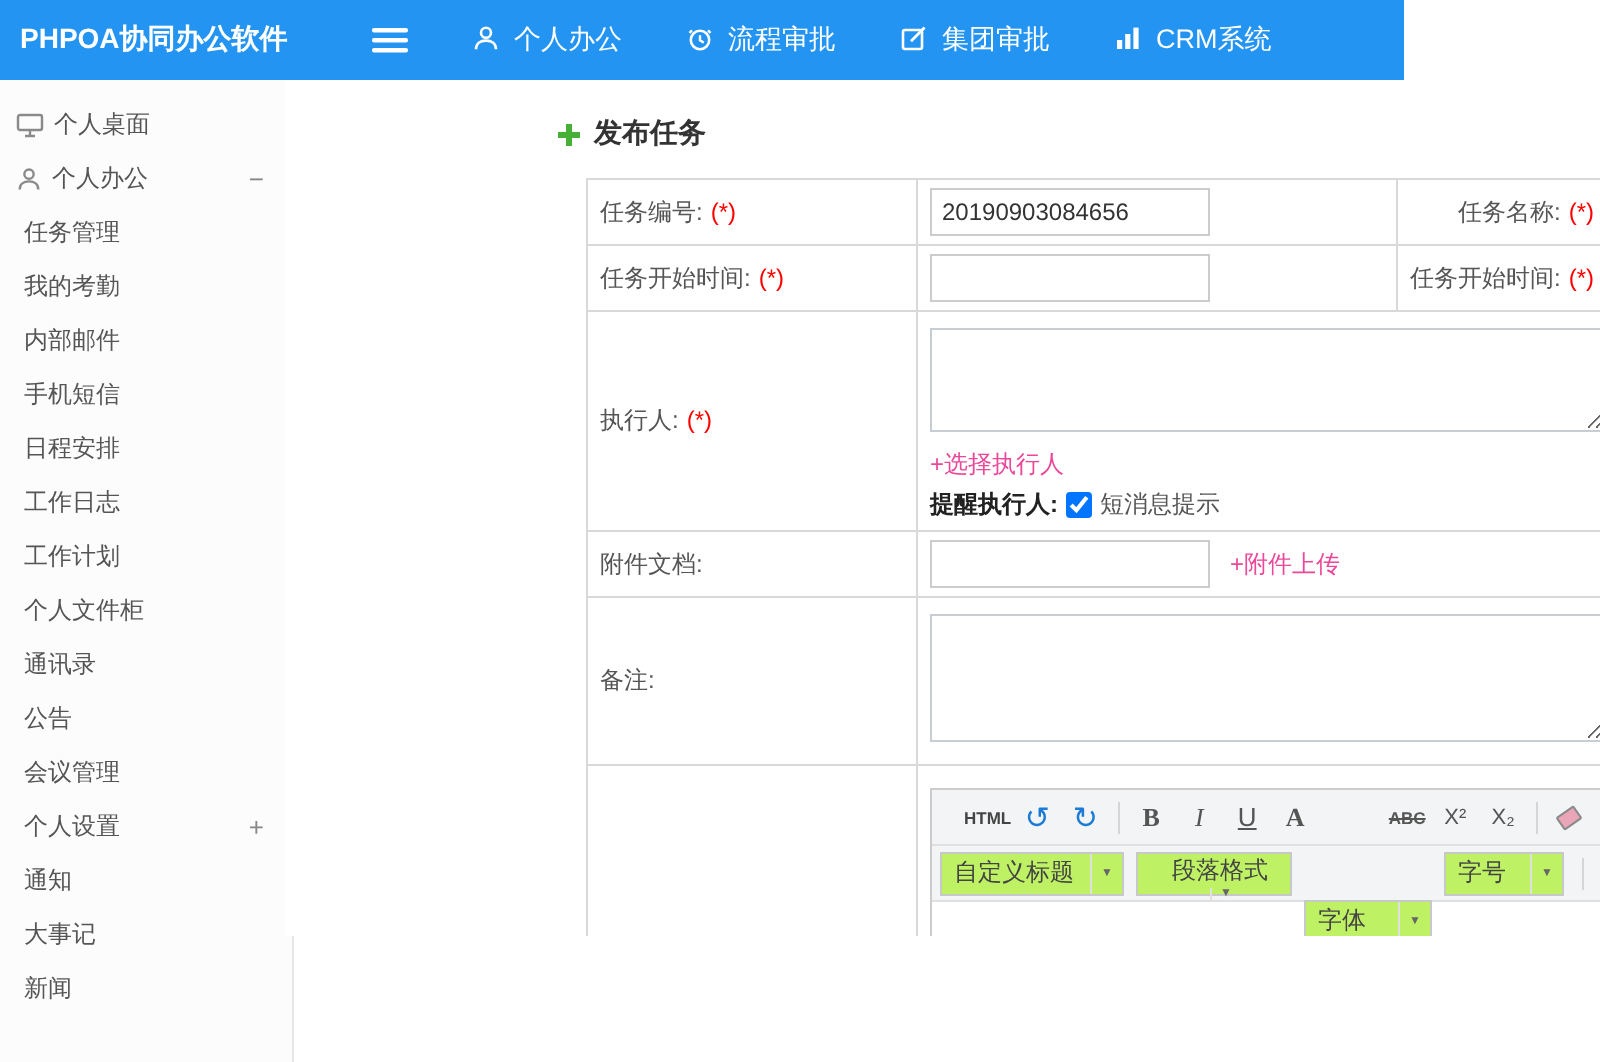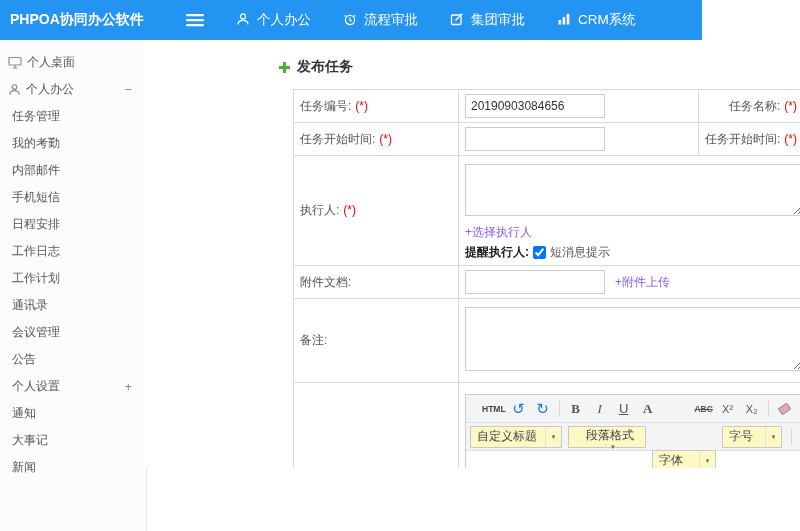--- a/index.html
+++ b/index.html
@@ -32,21 +32,21 @@
   td.lbl { white-space: nowrap; }
   td.lbl.r { text-align: right; }
   td.fld.top { vertical-align: top; padding-top: 8px; }
   .req { color: #f00; font-style: normal; margin-left: 4px; }
   tr.r12 { height: 28px; } tr.r3 { height: 102px; } tr.r4 { height: 29px; } tr.r5 { height: 84px; } tr.r6 { height: 330px; }
 
   input.txt { width: 140px; height: 24px; border: 1px solid #ccc; padding: 2px 5px; font-size: 12px; font-family: inherit; color: #333; background: #fff; }
   textarea.area { width: 338px; border: 1px solid #c6cdd3; resize: both; font-family: inherit; font-size: 12px; padding: 3px; color: #333; }
   textarea.exec { height: 52px; }
   textarea.remark { height: 64px; }
-  a.link { color: #8b5cf6; text-decoration: none; font-size: 12px; cursor: pointer; display: inline-block; }
+  a.link { color: #ec4899; text-decoration: none; font-size: 12px; cursor: pointer; display: inline-block; }
   .choose-line { margin-top: 5px; }
   .remind-line { margin-top: 3px; display: flex; align-items: center; gap: 4px; }
   .remind-line b { color: #222; }
   .attach-line { display: flex; align-items: center; gap: 10px; }
 
   
   .editor { width: 505px; border: 1px solid #ccc; margin: 3px 0; background: #fff; }
   .tb { display: flex; align-items: center; background: #f2f4f5; padding: 3px 4px; gap: 2px; border-bottom: 1px solid #e0e0e0; height: 28px; white-space: nowrap; }
   .tbtn { min-width: 22px; height: 21px; display: flex; align-items: center; justify-content: center; font-size: 12px; color: #555; cursor: pointer; border-radius: 2px; }
   .tbtn.html { font-size: 8.5px; font-weight: bold; letter-spacing: 0; color: #444; margin-left: 12px; }
@@ -54,21 +54,21 @@
   .tbtn.bolded { font-weight: bold; font-family: "Liberation Serif", serif; font-size: 13px; }
   .tbtn.italic { font-style: italic; font-family: "Liberation Serif", serif; font-size: 13px; }
   .tbtn.underl { text-decoration: underline; font-size: 13px; }
   .tbtn.strike { text-decoration: line-through; font-size: 8.5px; font-weight: bold; margin-left: 32px; }
   .tbtn.small { font-size: 11px; }
   .tbtn.quote { font-family: "Liberation Serif", serif; font-weight: bold; font-size: 13px; }
   .mini-caret { font-size: 6px; color: #777; margin-left: 2px; }
   .eraser { width: 11px; height: 8px; background: #eaa6b8; border: 1px solid #8a8a8a; transform: rotate(-35deg); border-radius: 1px; display: inline-block; }
   .sep { width: 1px; height: 16px; background: #d5d5d5; margin: 0 3px; flex: none; }
 
-  .sel { display: flex; align-items: center; justify-content: space-between; height: 22px; border: 1px solid #c8c8c8; background: #fef9c3; font-size: 12px; color: #444; padding-left: 6px; margin-right: 4px; cursor: pointer; flex: none; }
+  .sel { display: flex; align-items: center; justify-content: space-between; height: 22px; border: 1px solid #c8c8c8; background: #bef264; font-size: 12px; color: #444; padding-left: 6px; margin-right: 4px; cursor: pointer; flex: none; }
   .sel .caret { width: 16px; height: 100%; display: flex; align-items: center; justify-content: center; border-left: 1px solid #e0e0e0; margin-left: 5px; font-size: 6px; color: #666; }
   .w90 { width: 92px; } .w76 { width: 78px; flex-direction: column; } .w64 { width: 64px; margin-top: 48px; } .w60 { width: 60px; }
   .aicon { width: 20px; height: 20px; display: flex; align-items: center; justify-content: center; cursor: pointer; }
   .editor-body { height: 240px; background: #fff; cursor: text; }
 </style>
 </head>
 <body>
 
 <div class="app">
 
@@ -158,27 +158,30 @@
     <div class="side-item sub">
         <span>日程安排</span>
       </div>
     <div class="side-item sub">
         <span>工作日志</span>
       </div>
     <div class="side-item sub">
         <span>工作计划</span>
       </div>
     <div class="side-item sub">
+        <span>个人文件柜</span>
+      </div>
+    <div class="side-item sub">
         <span>通讯录</span>
       </div>
     <div class="side-item sub">
+        <span>公告</span>
+      </div>
+    <div class="side-item sub">
         <span>会议管理</span>
-      </div>
-    <div class="side-item sub">
-        <span>公告</span>
       </div>
     <div class="side-item sub">
       <span>个人设置</span>
       <span class="side-toggle">+</span>
     </div>
     <div class="side-item sub">
         <span>通知</span>
       </div>
     <div class="side-item sub">
         <span>大事记</span>

